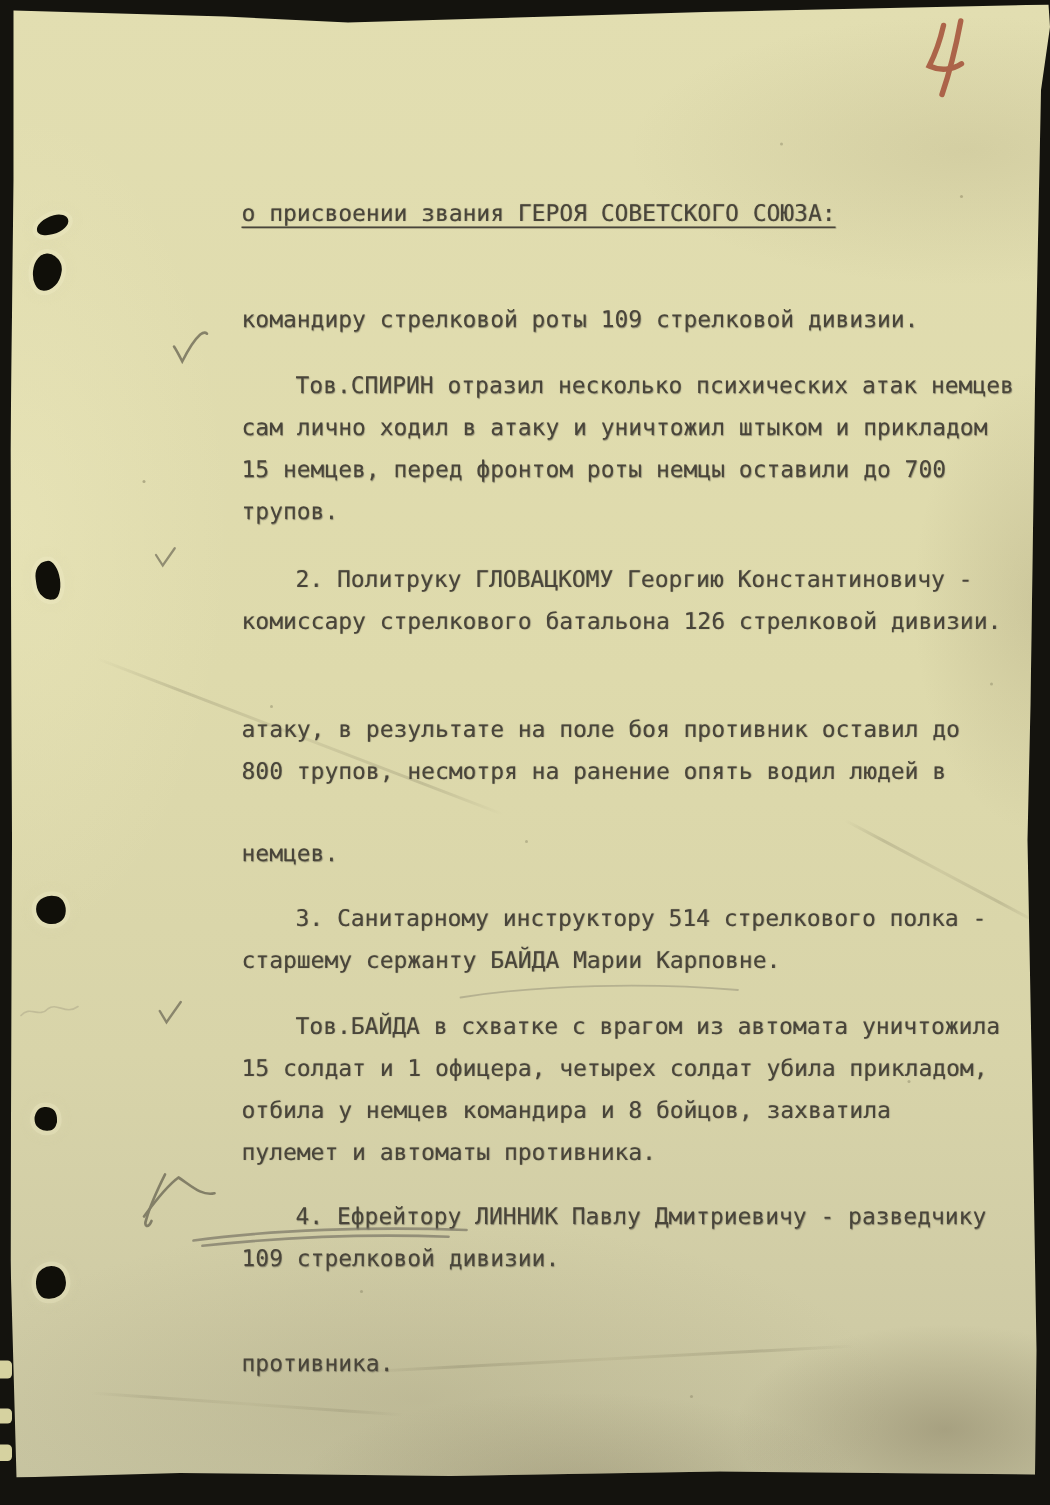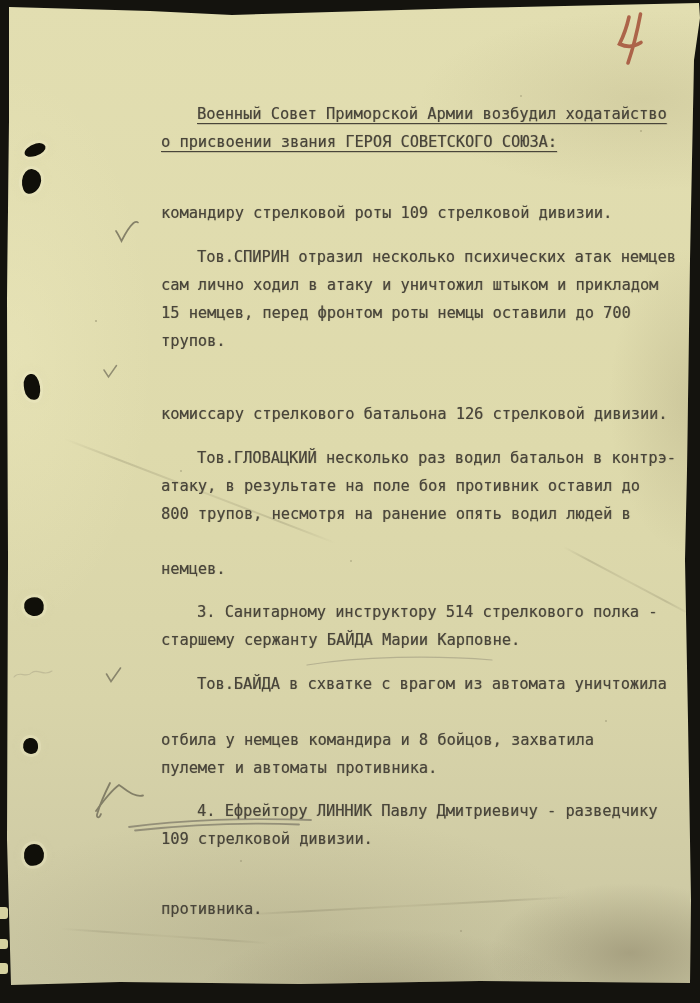--- a/index.html
+++ b/index.html
@@ -61,35 +61,35 @@
     <div class="crease" style="left:60px;top:935px;width:210px;transform:rotate(4deg);opacity:.2;"></div>
     <div class="speckles"></div>
 
     <div class="hole" style="left:24px;top:144px;width:22px;height:12px;border-radius:62% 38% 55% 45%/60% 45% 55% 40%;transform:rotate(-16deg);"></div>
     <div class="hole" style="left:22px;top:169px;width:19px;height:25px;border-radius:45% 55% 60% 40%/50% 42% 58% 50%;transform:rotate(6deg);"></div>
     <div class="hole" style="left:24px;top:374px;width:16px;height:26px;border-radius:55% 45% 40% 60%/45% 55% 52% 48%;transform:rotate(-8deg);"></div>
     <div class="hole" style="left:24px;top:597px;width:20px;height:19px;border-radius:58% 42% 50% 50%/48% 55% 45% 52%;transform:rotate(12deg);"></div>
     <div class="hole" style="left:23px;top:738px;width:15px;height:16px;border-radius:50% 50% 42% 58%/55% 45% 50% 50%;transform:rotate(-10deg);"></div>
     <div class="hole" style="left:24px;top:844px;width:20px;height:22px;border-radius:52% 48% 58% 42%/46% 54% 48% 52%;transform:rotate(8deg);"></div>
 
-    <div class="line ind u" style="top:104px">Военный Совет Приморской Армии возбудил ходатайство</div>
     <div class="line u" style="top:132px">о присвоении звания ГЕРОЯ СОВЕТСКОГО СОЮЗА:</div>
     <div class="line" style="top:203px">командиру стрелковой роты 109 стрелковой дивизии.</div>
     <div class="line ind" style="top:247px">Тов.СПИРИН отразил несколько психических атак немцев</div>
     <div class="line" style="top:275px">сам лично ходил в атаку и уничтожил штыком и прикладом</div>
     <div class="line" style="top:303px">15 немцев, перед фронтом роты немцы оставили до 700</div>
     <div class="line" style="top:331px">трупов.</div>
+    <div class="line ind" style="top:376px">2. Политруку ГЛОВАЦКОМУ Георгию Константиновичу -</div>
     <div class="line" style="top:404px">комиссару стрелкового батальона 126 стрелковой дивизии.</div>
-    <div class="line ind" style="top:448px">Тов.ГЛОВАЦКИЙ несколько раз водил батальон в контрэ-</div>
     <div class="line" style="top:476px">атаку, в результате на поле боя противник оставил до</div>
     <div class="line" style="top:504px">800 трупов, несмотря на ранение опять водил людей в</div>
     <div class="line" style="top:559px">немцев.</div>
     <div class="line ind" style="top:602px">3. Санитарному инструктору 514 стрелкового полка -</div>
     <div class="line" style="top:630px">старшему сержанту БАЙДА Марии Карповне.</div>
     <div class="line ind" style="top:674px">Тов.БАЙДА в схватке с врагом из автомата уничтожила</div>
+    <div class="line" style="top:702px">15 солдат и 1 офицера, четырех солдат убила прикладом,</div>
     <div class="line" style="top:730px">отбила у немцев командира и 8 бойцов, захватила</div>
     <div class="line" style="top:758px">пулемет и автоматы противника.</div>
     <div class="line ind" style="top:801px">4. Ефрейтору ЛИННИК Павлу Дмитриевичу - разведчику</div>
     <div class="line" style="top:829px">109 стрелковой дивизии.</div>
     <div class="line" style="top:899px">противника.</div>
 
     <svg class="marks" width="700" height="1003" viewBox="0 0 700 1003">
       <g stroke="#a5543c" stroke-width="3.6" fill="none" stroke-linecap="round" opacity="0.88" aria-label="4">
         <path d="M 629 17 C 626.5 28 623 37 619.5 44 C 627 47.5 635 46.5 641 42.5"></path>
         <path d="M 640.5 14 C 637.5 30 633.5 47 628 63"></path>

